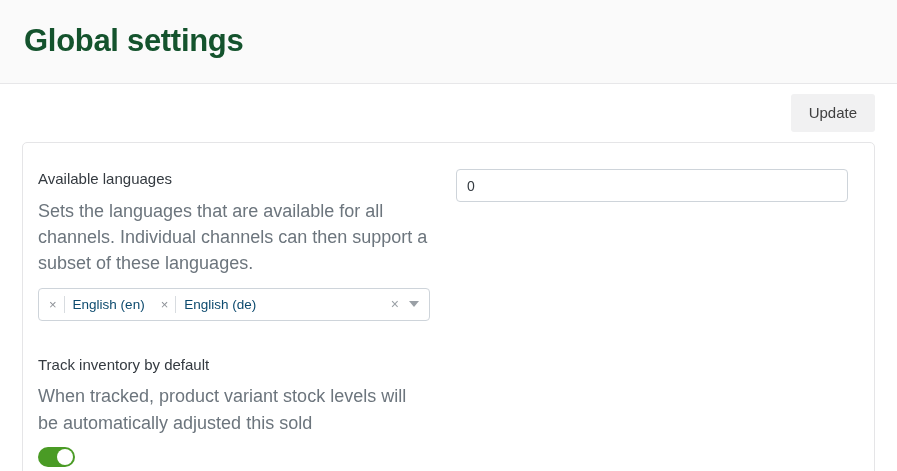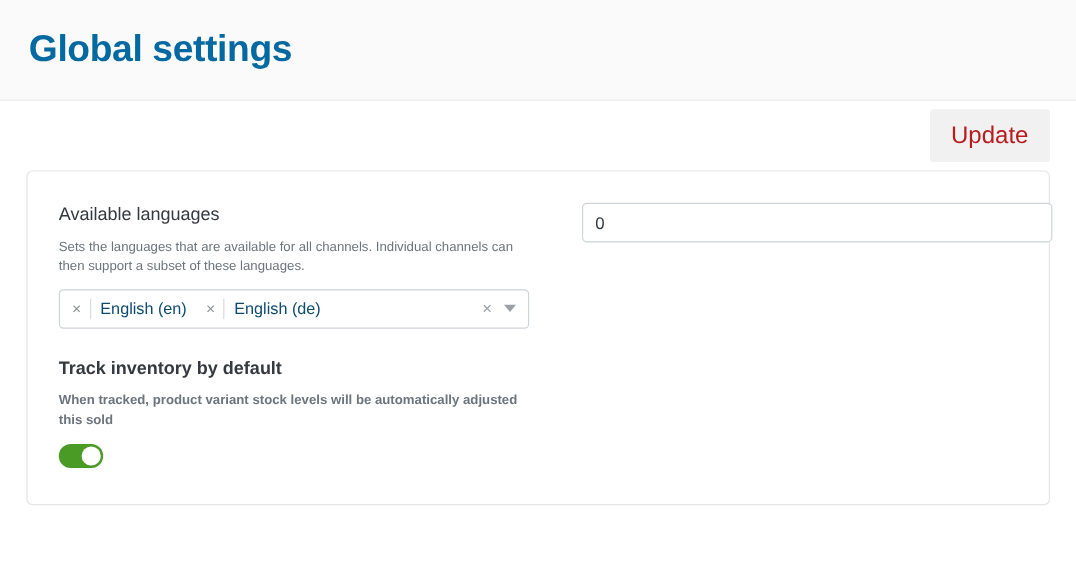--- a/index.html
+++ b/index.html
@@ -31,74 +31,75 @@
     border-bottom: 1px solid #e7e7e9;
     display: flex;
     align-items: center;
     padding: 0 24px;
   }
 
   .page-title {
     font-size: 31px;
     font-weight: bold;
     letter-spacing: -0.3px;
-    color: #0369a1;
+    color: #14532d;
     line-height: 1.1;
   }
 
   
   .action-bar {
     height: 58px;
     display: flex;
     align-items: center;
     justify-content: flex-end;
     padding: 0 22px;
     background: #ffffff;
   }
 
   .update-button {
     background: #f1f1f2;
     border: none;
     border-radius: 3px;
-    color: #b91c1c;
+    color: #404040;
     font-family: "Liberation Sans", sans-serif;
-    font-size: 20px;
+    font-size: 15px;
     padding: 10px 18px;
     cursor: default;
     line-height: 1.2;
   }
 
   
   .card {
     margin: 0 22px;
     border: 1px solid #e5e5e7;
     border-radius: 5px;
     background: #ffffff;
     padding: 26px 26px 30px 26px;
   }
 
   .grid {
     display: flex;
-    gap: 44px;
+    gap: 26px;
+    justify-content: flex-end;
   }
 
   .col {
     width: 392px;
     flex: 0 0 392px;
   }
 
   .field-label {
     font-size: 15px;
     color: #343a40;
     line-height: 1.3;
     margin-bottom: 9px;
   }
 
   .field-desc {
-    font-size: 11px;
+    font-size: 18px;
     color: #6c757d;
     line-height: 1.47;
     margin-bottom: 11px;
   }
 
   
   .multiselect {
     display: flex;
     align-items: center;
     height: 33px;
@@ -177,22 +178,21 @@
     background: #ffffff;
     font-family: "Liberation Sans", sans-serif;
     font-size: 14px;
     color: #343a40;
     padding: 0 10px;
     outline: none;
   }
 
   
   .row-2 {
-    margin-top: 24px;
-    font-weight: bold;
+    margin-top: 34px;
   }
 
   
   .toggle {
     position: relative;
     width: 37px;
     height: 20px;
     border-radius: 10px;
     background: #4a9b25;
     cursor: pointer;

